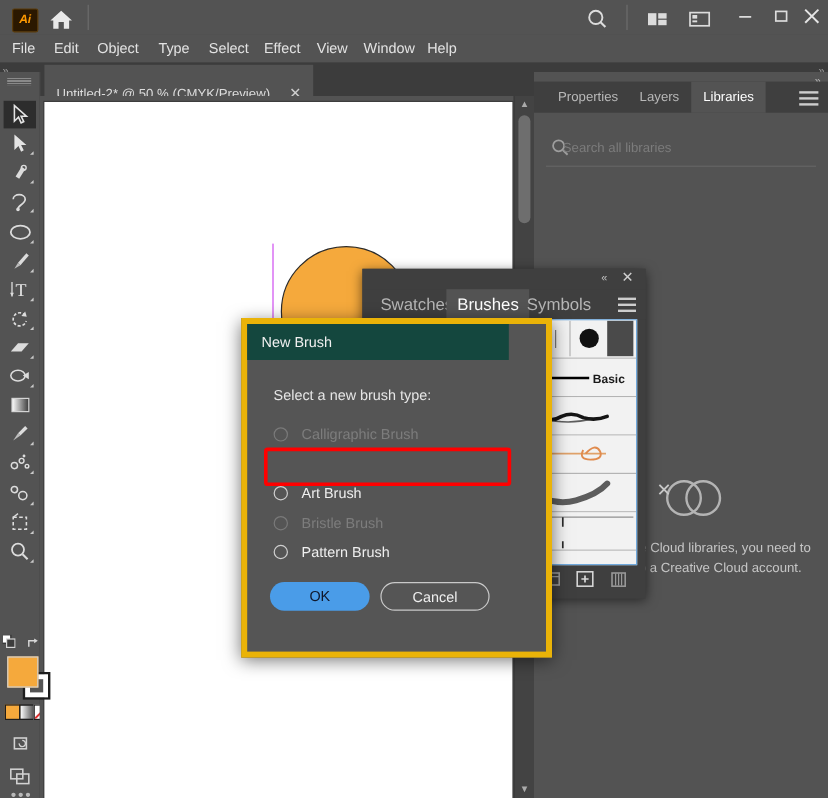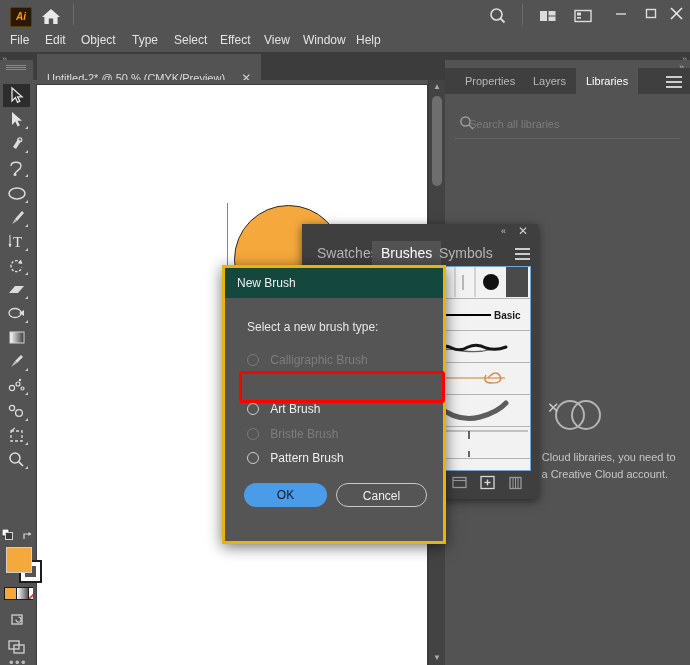--- a/index.html
+++ b/index.html
@@ -105,22 +105,22 @@
   .bp-tab.active{background:#535353;color:#ffffff;}
   .bp-hamburger{position:absolute;right:8px;top:7px;width:15px;height:11px;cursor:pointer;}
   .bp-hamburger i{display:block;height:2px;background:#cdcdcd;margin-bottom:3px;}
   .bp-list{position:absolute;left:130px;top:42px;width:97px;height:203px;background:#f2f2f2;
            border:1px solid #6fa8dc;overflow:hidden;}
   .bp-row{position:relative;height:31px;border-bottom:1px solid #b4b4b4;background:#f2f2f2;}
   .bp-foot{position:absolute;left:122px;top:248px;width:114px;height:22px;}
   .bp-ficon{position:absolute;top:2px;width:19px;height:17px;cursor:pointer;}
 
   
-  .dialog{position:absolute;left:222px;top:265px;width:218px;height:273px;background:#555555;
-          border:3px solid #eab308;box-shadow:0 3px 14px rgba(0,0,0,.55);}
+  .dialog{position:absolute;left:201px;top:265px;width:218px;height:273px;background:#555555;
+          border:5px solid #eab308;box-shadow:0 3px 14px rgba(0,0,0,.55);padding-left:31px;}
   .dlg-title{position:absolute;left:0;top:0;width:218px;height:30px;background:#14473e;}
   .dlg-title span{position:absolute;left:12px;top:8px;font-size:12px;color:#f0f0f0;}
   .dlg-prompt{position:absolute;left:22px;top:52px;font-size:12px;color:#e6e6e6;}
   .radio-row{position:absolute;left:22px;height:22px;line-height:22px;cursor:pointer;}
   .radio-row.disabled{cursor:default;}
   .rb{display:inline-block;width:12px;height:12px;border-radius:50%;border:1px solid #cfcfcf;
       vertical-align:middle;position:relative;margin-right:8px;box-sizing:border-box;}
   .rb.on::after{content:"";position:absolute;left:2.5px;top:2.5px;width:5px;height:5px;
                 border-radius:50%;background:#d9d9d9;}
   .radio-row.disabled .rb{border-color:#7a7a7a;}

